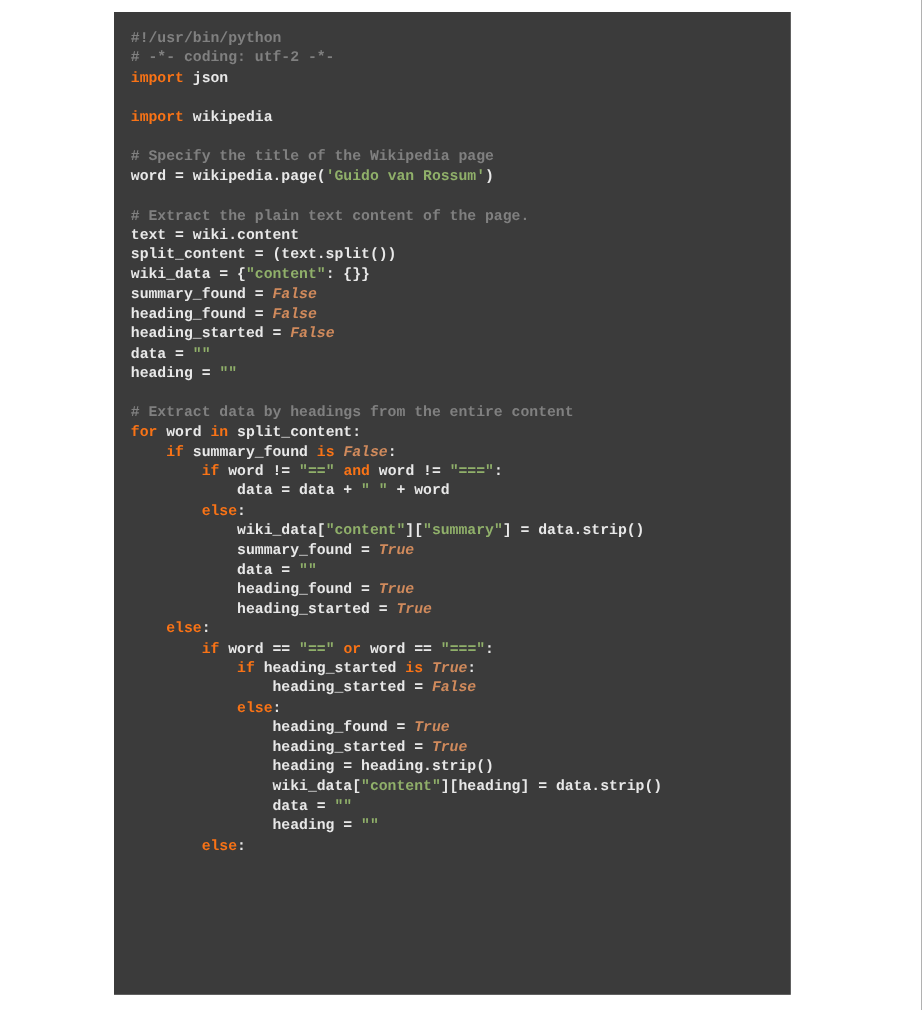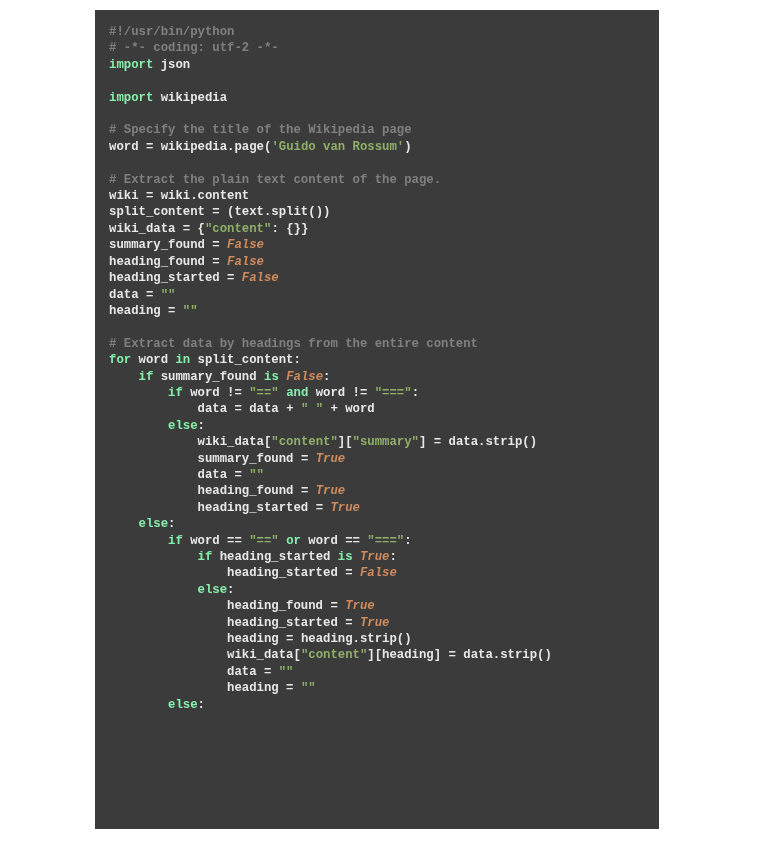--- a/index.html
+++ b/index.html
@@ -24,41 +24,41 @@
       font-size: 12.3px;
       line-height: 16.4px;
       overflow: hidden;
     }
     pre {
       margin: 0;
       font-family: inherit;
       white-space: pre;
     }
     .c  { color: #808080; font-weight: bold; font-family: Liberation Mono, monospace; }   
-    .kw { color: #86efac; font-weight: bold; }   
+    .kw { color: #f97316; font-weight: bold; }   
     .kc { color: #d08a5c; font-weight: bold; font-style: italic; }   
     .id { color: #e8e8e8; font-weight: bold; }   
     .op { color: #e8e8e8; font-weight: bold; }   
     .s  { color: #90b06a; font-weight: bold; }   
   </style>
 </head>
 <body>
 
 <div class="code-block">
   <pre id="code-pre"><span class="c">#!/usr/bin/python</span>
 <span class="c"># -*- coding: utf-2 -*-</span>
 <span class="kw">import</span><span class="id"> json</span>
 
 <span class="kw">import</span><span class="id"> wikipedia</span>
 
 <span class="c"># Specify the title of the Wikipedia page</span>
 <span class="id">word </span><span class="op">= </span><span class="id">wikipedia.page(</span><span class="s">'Guido van Rossum'</span><span class="id">)</span>
 
 <span class="c"># Extract the plain text content of the page.</span>
-<span class="id">wiki </span><span class="op">= </span><span class="id">wiki.content</span>
+<span class="id">text </span><span class="op">= </span><span class="id">wiki.content</span>
 <span class="id">split_content </span><span class="op">= </span><span class="id">(text.split())</span>
 <span class="id">wiki_data </span><span class="op">= </span><span class="id">{</span><span class="s">"content"</span><span class="id">: {}}</span>
 <span class="id">summary_found </span><span class="op">= </span><span class="kc">False</span>
 <span class="id">heading_found </span><span class="op">= </span><span class="kc">False</span>
 <span class="id">heading_started </span><span class="op">= </span><span class="kc">False</span>
 <span class="id">data </span><span class="op">= </span><span class="s">""</span>
 <span class="id">heading </span><span class="op">= </span><span class="s">""</span>
 
 <span class="c"># Extract data by headings from the entire content</span>
 <span class="kw">for</span><span class="id"> word </span><span class="kw">in</span><span class="id"> split_content:</span>

